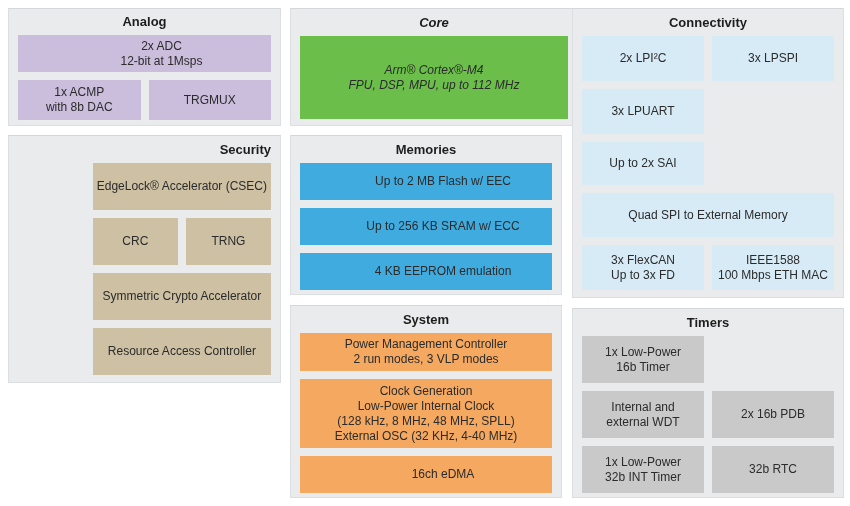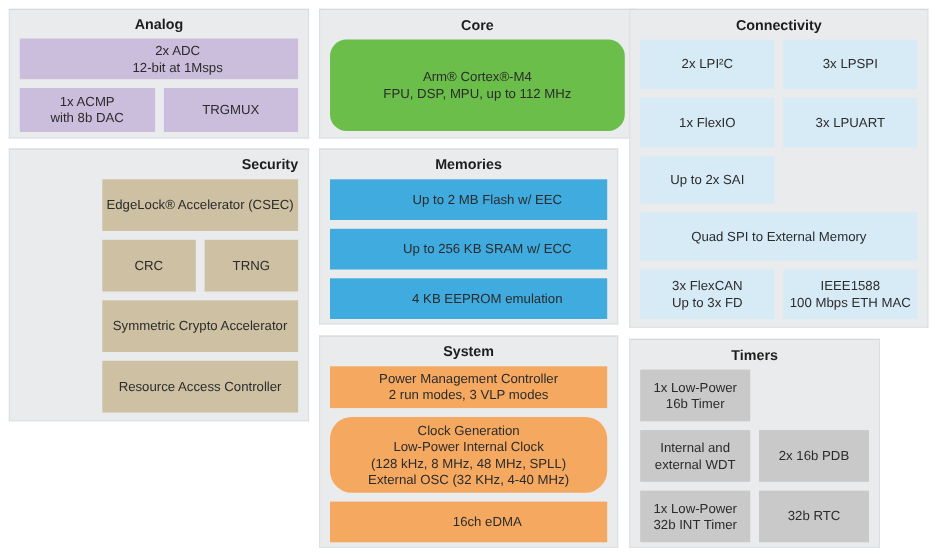--- a/index.html
+++ b/index.html
@@ -46,48 +46,48 @@
     display: flex;
     align-items: center;
     justify-content: center;
     text-align: center;
     font-size: 12px;
     line-height: 15px;
     white-space: pre-line;
     color: #2b2b2b;
     padding: 2px 4px;
   }
-  .block.grow { flex: 1 1 auto; border-radius: 15px; }
+  .block.grow { flex: 1 1 auto; }
   .ghost { background: transparent; }
 
   .purple { background: var(--analog, #cbbddc); }
   .tan    { background: var(--security, #cdc0a3); }
   .green  { background: var(--core, #6bbe4a); }
   .blue   { background: var(--memories, #3fabdf); }
   .orange { background: var(--system, #f5a960); }
   .ltblue { background: var(--connectivity, #d7ebf6); }
   .gray   { background: var(--timers, #c9c9c9); }
 
   
   .analog       { left: 8px;   top: 8px;   width: 273px; height: 118px; justify-content: center; }
   .security     { left: 8px;   top: 135px; width: 273px; height: 248px; align-items: flex-end; }
-  .core         { left: 290px; top: 8px;   width: 288px; height: 118px; }
+  .core         { left: 290px; top: 8px;   width: 288px; height: 118px; font-style: italic; }
   .memories     { left: 290px; top: 135px; width: 272px; height: 160px; }
   .system       { left: 290px; top: 305px; width: 272px; height: 193px; }
   .connectivity { left: 572px; top: 8px;   width: 272px; height: 290px; }
-  .timers       { left: 572px; top: 308px; width: 228px; height: 190px; }
+  .timers       { left: 572px; top: 308px; width: 272px; height: 190px; }
 
   .h37 { height: 37px; flex: 0 0 37px; padding-left: 38px; }
   .h38 { height: 38px; flex: 0 0 38px; }
   .h40 { height: 40px; flex: 0 0 40px; }
   .h43 { height: 43px; flex: 0 0 43px; }
   .h44 { height: 44px; flex: 0 0 44px; }
   .h45 { height: 45px; flex: 0 0 45px; }
   .h47 { height: 47px; flex: 0 0 47px; }
-  .h69 { height: 69px; flex: 0 0 69px; border-radius: 20px; }
+  .h69 { height: 69px; flex: 0 0 69px; }
   .row .block { height: 100%; }
 </style>
 </head>
 <body>
 
 <div class="stage">
 
   <section class="panel analog">
     <h2>Analog</h2>
     <div class="blocks">
@@ -145,21 +145,20 @@
   </section>
 
   <section class="panel connectivity">
     <h2>Connectivity</h2>
     <div class="blocks">
       <div class="row h45">
         <div class="block ltblue">2x LPI²C</div>
         <div class="block ltblue">3x LPSPI</div>
       </div>
       <div class="row h45">
-        <div class="block ltblue">1x FlexIO</div>
         <div class="block ltblue">3x LPUART</div>
       </div>
       <div class="row h43">
         <div class="block ltblue">Up to 2x SAI</div>
         <div class="block ghost"></div>
       </div>
       <div class="block ltblue h44">Quad SPI to External Memory</div>
       <div class="row h45">
         <div class="block ltblue">3x FlexCAN
 Up to 3x FD</div>

